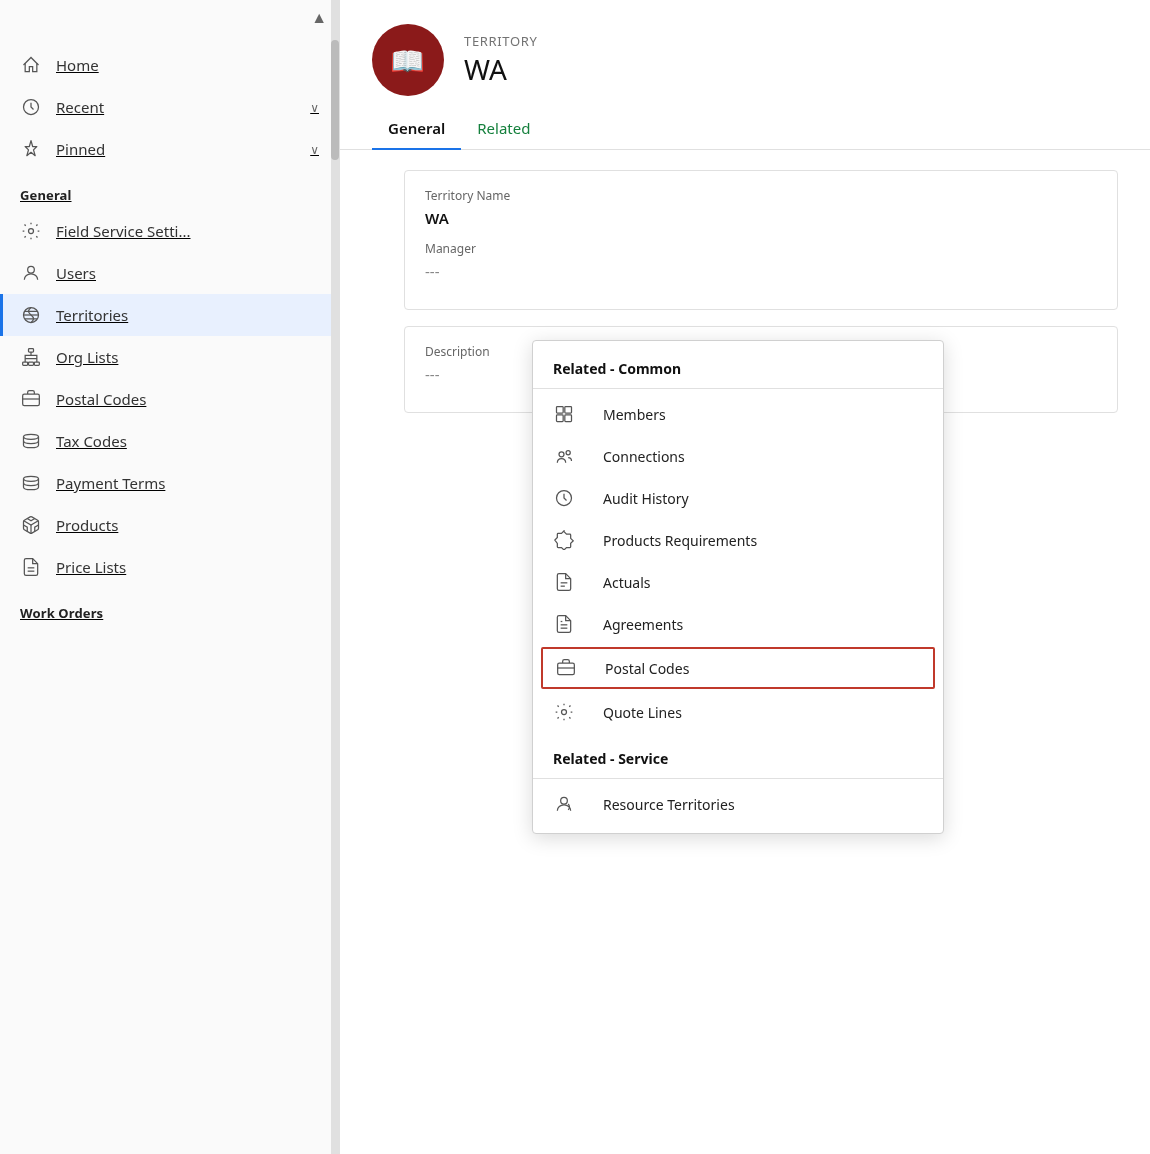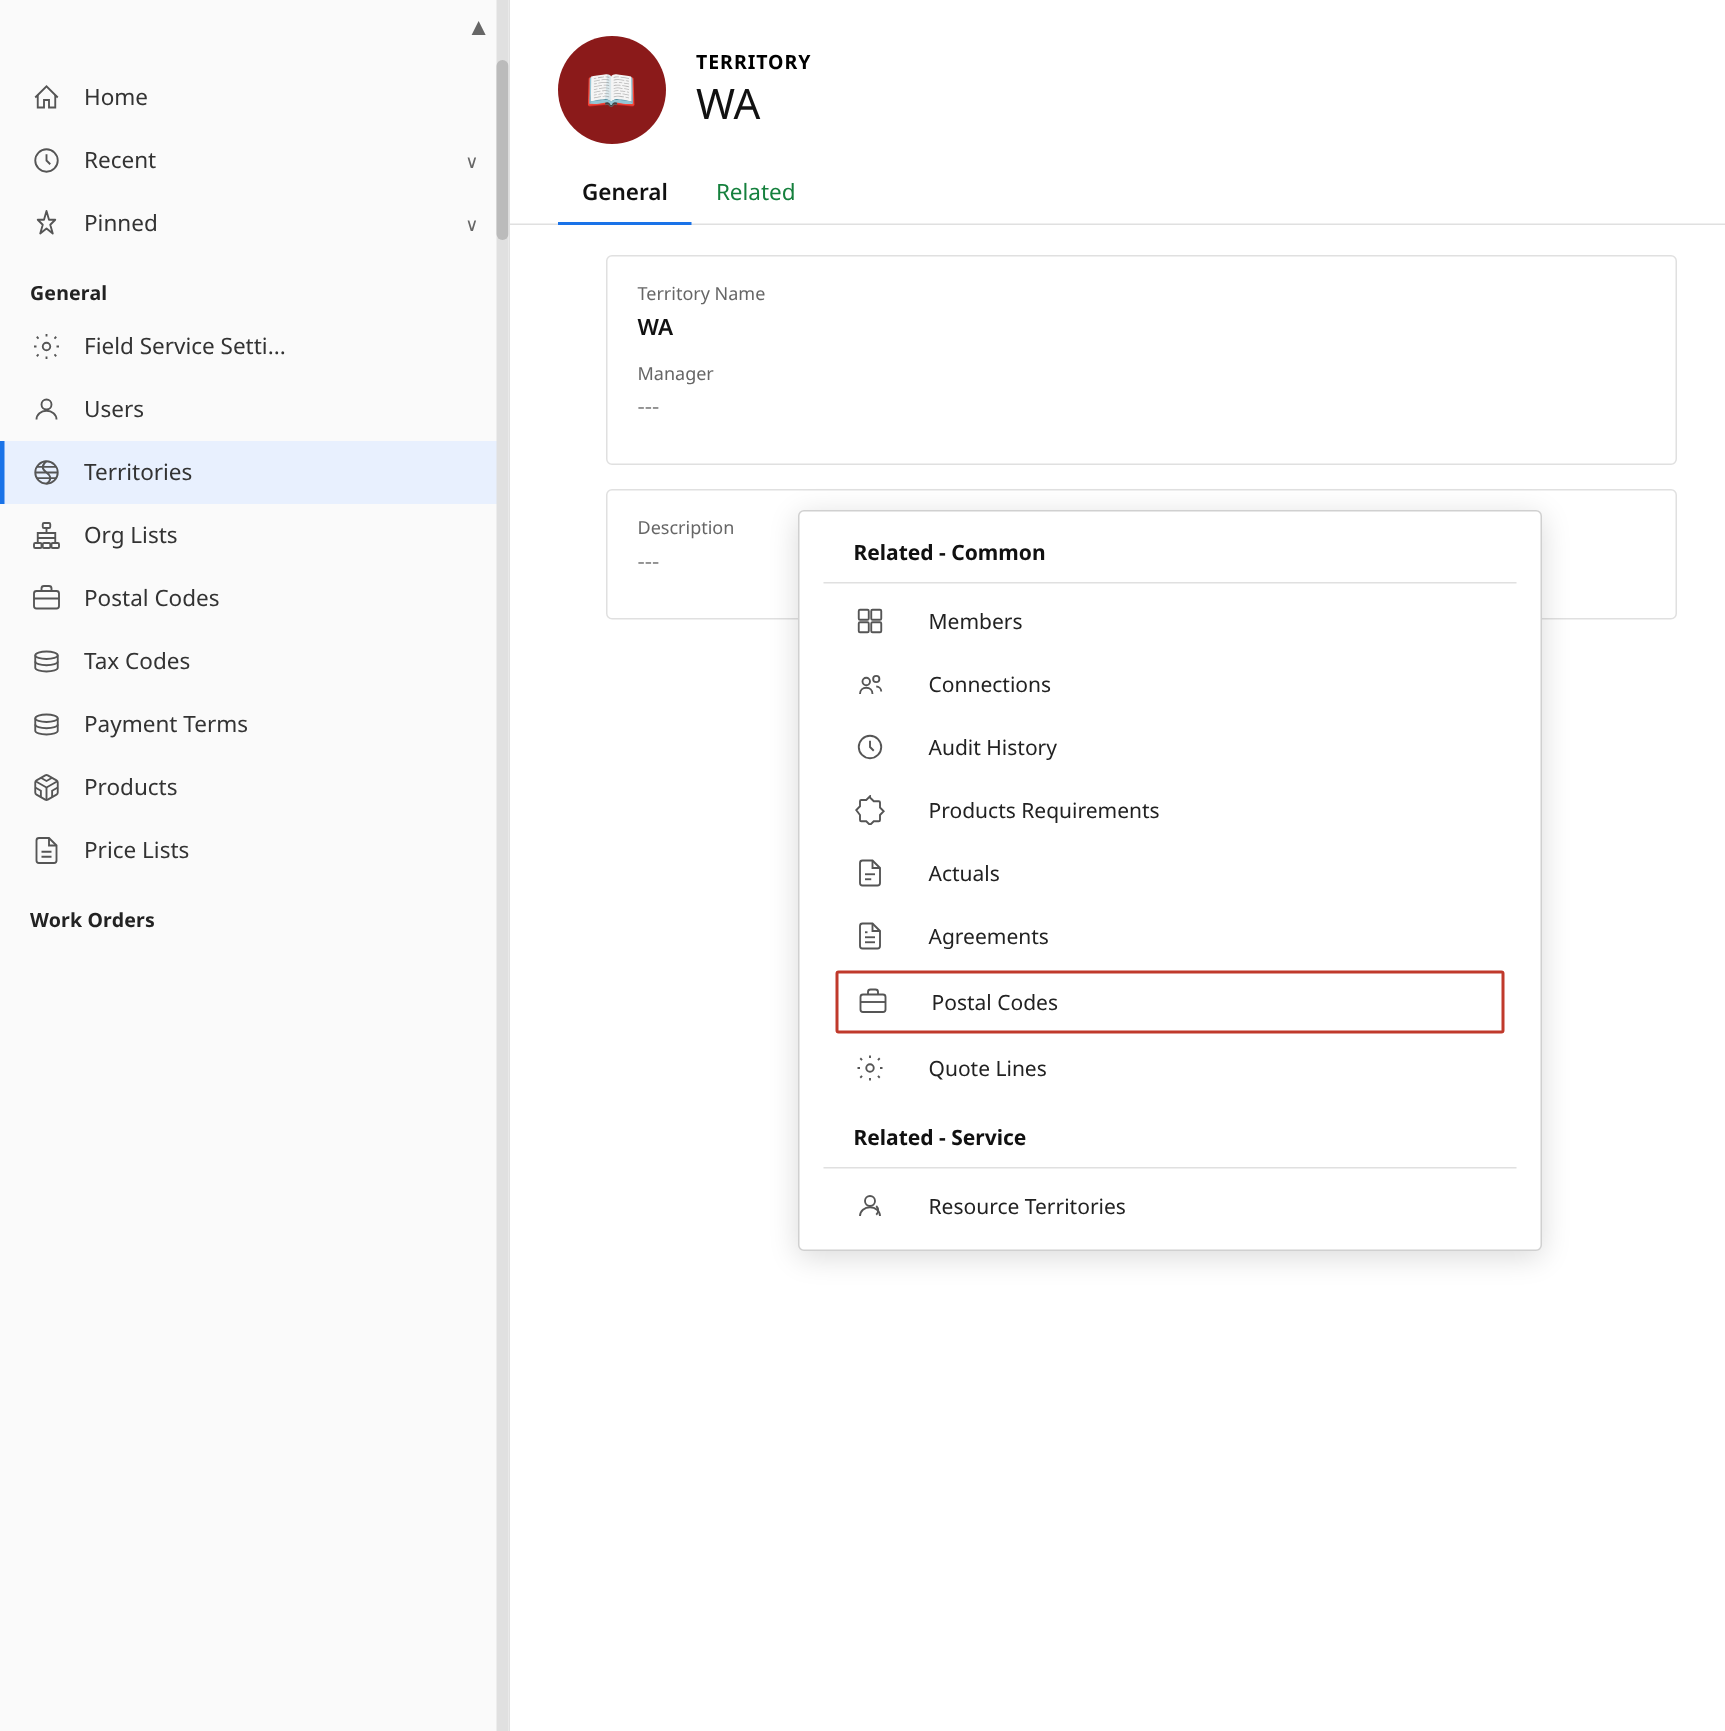--- a/index.html
+++ b/index.html
@@ -21,20 +21,21 @@
       display: flex;
       flex-direction: column;
       overflow: hidden;
       position: relative;
     }
 
     .sidebar-scroll {
       flex: 1;
       overflow-y: auto;
       padding: 12px 0;
+      text-decoration: underline;
     }
 
     
     .sidebar-scrollbar {
       position: absolute;
       right: 0;
       top: 0;
       width: 8px;
       height: 100%;
       background: #e0e0e0;
@@ -125,24 +126,23 @@
       color: #fff;
       font-size: 28px;
       flex-shrink: 0;
     }
     .record-title-group {
       display: flex;
       flex-direction: column;
     }
     .record-entity-type {
       font-size: 13px;
-      color: #000000;
+      color: #737373;
       letter-spacing: 0.05em;
       text-transform: uppercase;
-      font-weight: bold;
     }
     .record-name {
       font-size: 28px;
       font-weight: 400;
       color: #111;
     }
 
     
     .tabs-bar {
       display: flex;
@@ -206,27 +206,27 @@
     .form-field-empty {
       font-size: 15px;
       color: #888;
     }
 
     
     .dropdown-overlay {
       position: absolute;
       top: 190px;
       left: 160px;
-      width: 496px;
+      width: 412px;
       background: #fff;
       border: 1px solid #d0d0d0;
       border-radius: 4px;
       box-shadow: 0 4px 20px rgba(0,0,0,0.15);
       z-index: 100;
-      padding: 8px 16px;
+      padding: 8px 0;
     }
 
     .dropdown-section-header {
       padding: 10px 20px 6px 20px;
       font-size: 14px;
       font-weight: 700;
       color: #111;
     }
 
     .dropdown-divider {

